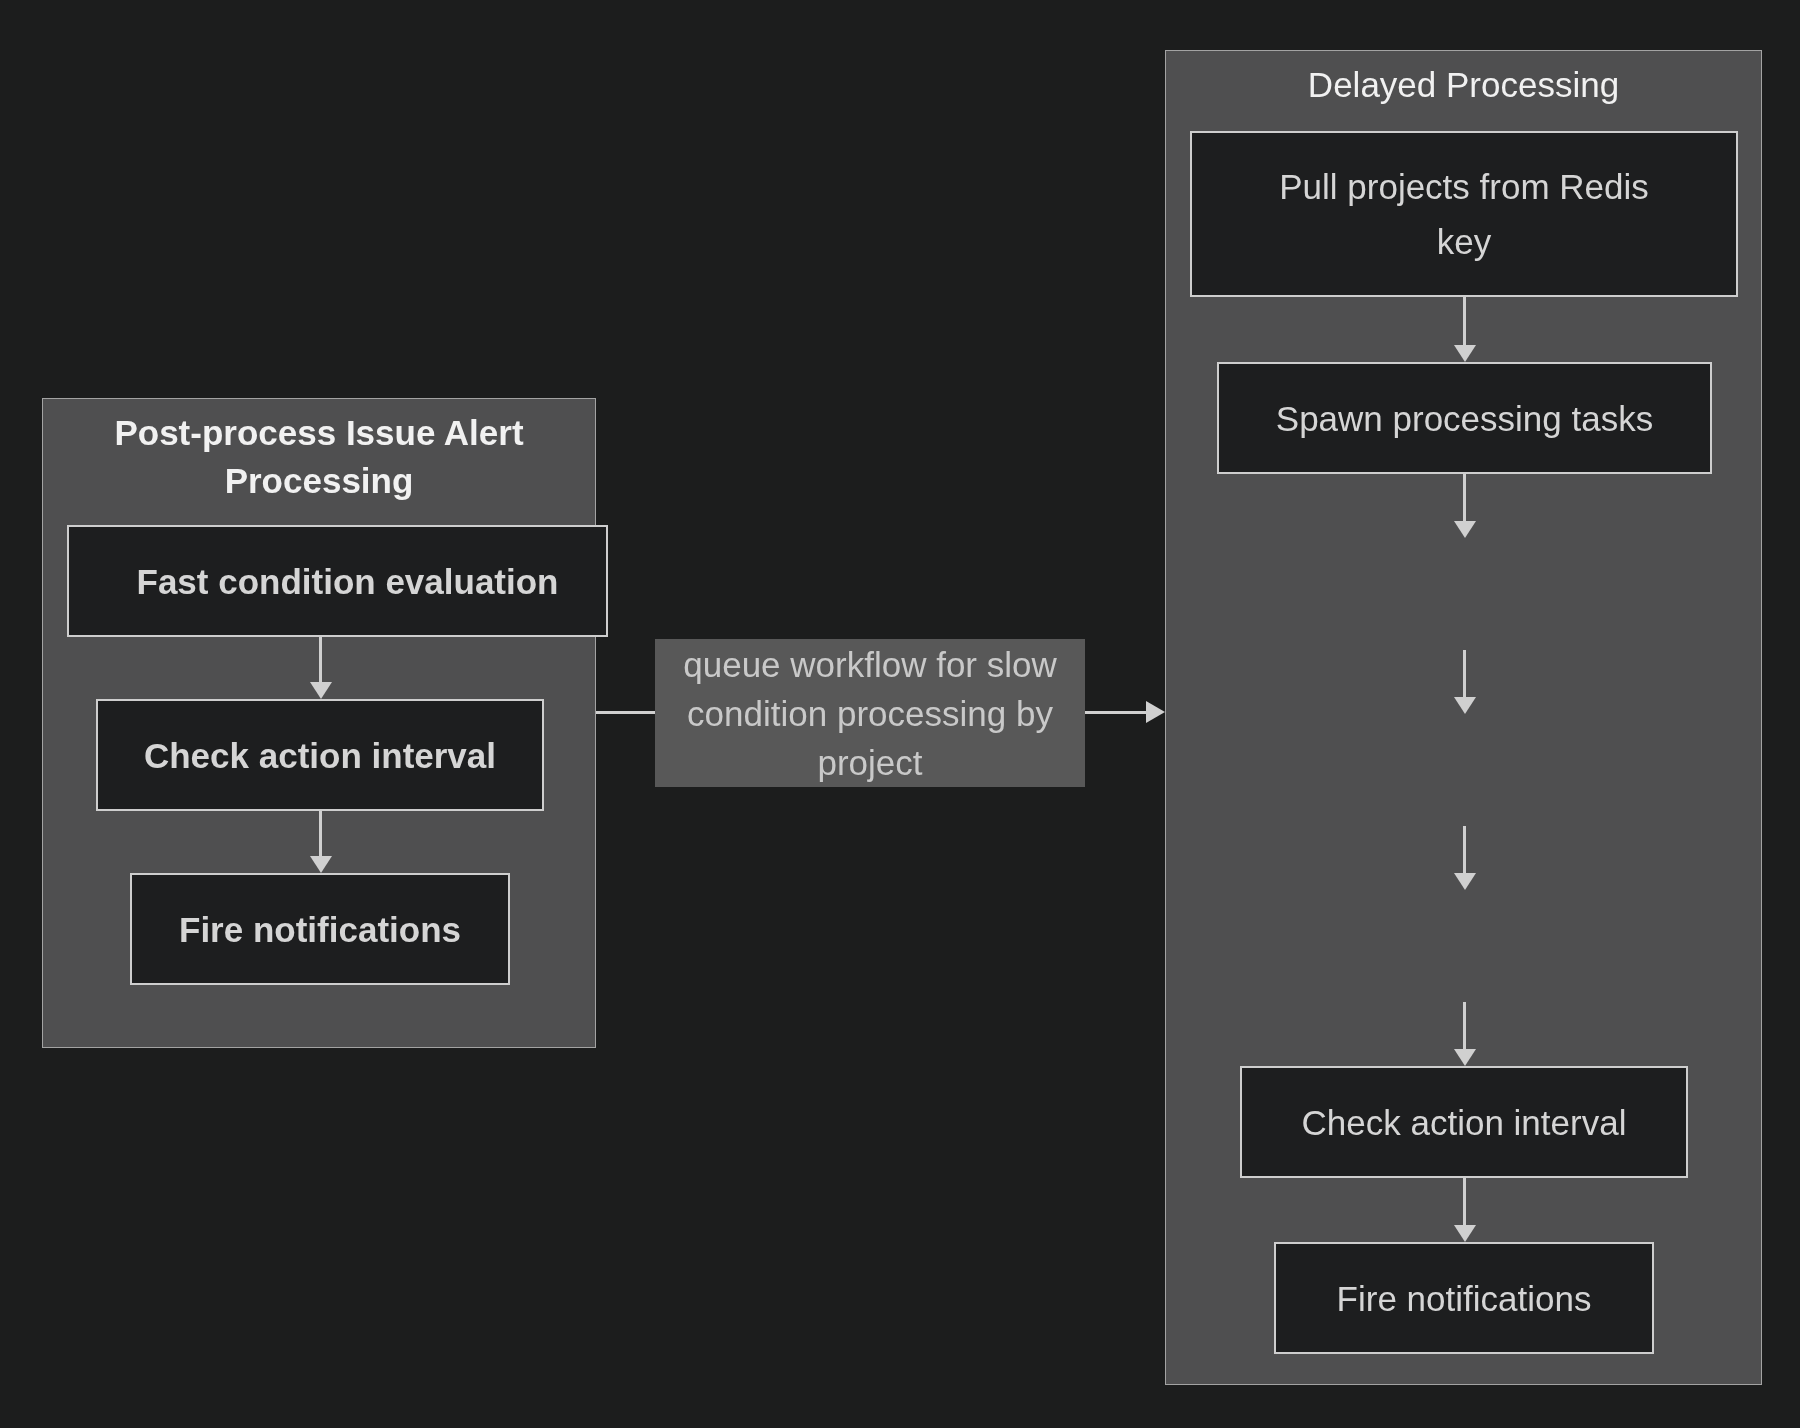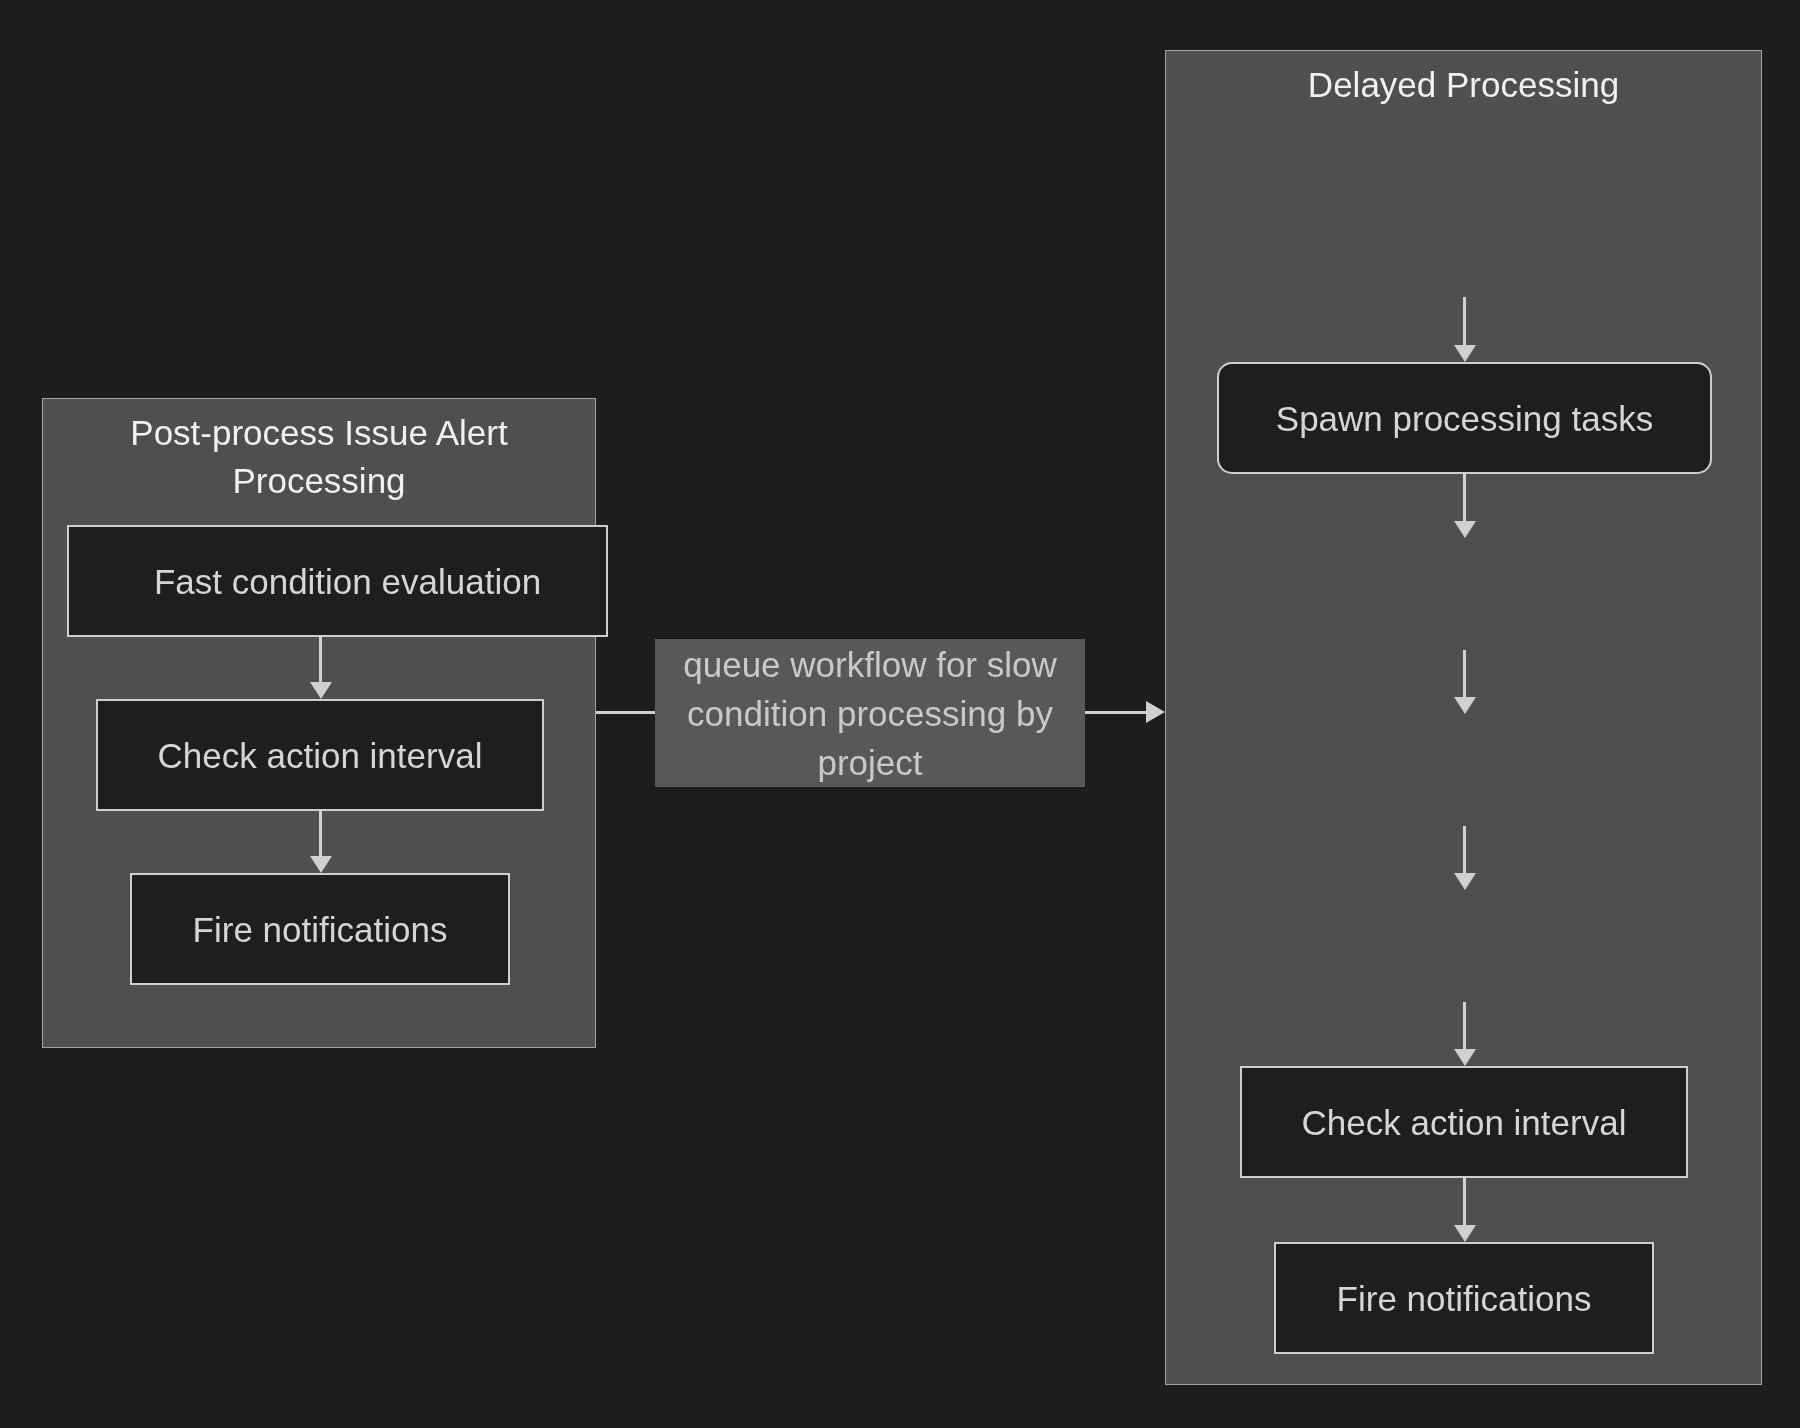--- a/index.html
+++ b/index.html
@@ -15,21 +15,21 @@
     height: 1428px;
     background: #1c1d1d;
   }
   
   .cluster {
     position: absolute;
     background: #4f4f50;
     border: 1px solid #a3a3a3;
     box-sizing: border-box;
   }
-  .cluster-left  { left: 42px;  top: 398px; width: 554px; height: 650px; }
+  .cluster-left  { left: 42px;  top: 398px; width: 554px; height: 650px; font-weight: bold; }
   .cluster-right { left: 1165px; top: 50px; width: 597px; height: 1335px; }
   .cluster-title {
     position: absolute;
     top: 10px;
     left: 0;
     width: 100%;
     text-align: center;
     color: #f1f1f1;
     font-size: 35px;
     line-height: 48px;
@@ -51,21 +51,21 @@
     text-align: center;
   }
   .node span { display: inline-block; }
   
   .nL0 { left: 24px; top: 126px; width: 541px; height: 112px; padding-left: 20px; }
   .nL1 { left: 53px; top: 300px; width: 448px; height: 112px; }
   .nL2 { left: 87px; top: 474px; width: 380px; height: 112px; }
   
   .nR0 { left: 24px;  top: 80px;   width: 548px; height: 166px; }
   .nR0 span { max-width: 390px; }
-  .nR1 { left: 51px;  top: 311px;  width: 495px; height: 112px; border-radius: 15px; }
+  .nR1 { left: 51px;  top: 311px;  width: 495px; height: 112px; }
   .nR2 { left: 48px;  top: 487px;  width: 500px; height: 112px; }
   .nR3 { left: 51px;  top: 663px;  width: 495px; height: 112px; }
   .nR4 { left: 113px; top: 839px;  width: 370px; height: 112px; }
   .nR5 { left: 74px;  top: 1015px; width: 448px; height: 112px; }
   .nR6 { left: 108px; top: 1191px; width: 380px; height: 112px; }
   
   .v-arrow {
     position: absolute;
     width: 25px;
     display: flex;
@@ -151,20 +151,23 @@
   <div class="edge-head"></div>
   <div class="edge-label">
     <span>queue workflow for slow condition processing by project</span>
   </div>
 
   <section class="cluster cluster-right">
     <div class="cluster-title">
       <span>Delayed Processing</span>
     </div>
 
+    <div class="node nR0">
+      <span>Pull projects from Redis key</span>
+    </div>
     <div class="v-arrow aR0">
       <div class="shaft"></div>
       <div class="head"></div>
     </div>
     <div class="node nR1">
       <span>Spawn processing tasks</span>
     </div>
     <div class="v-arrow aR1">
       <div class="shaft"></div>
       <div class="head"></div>

